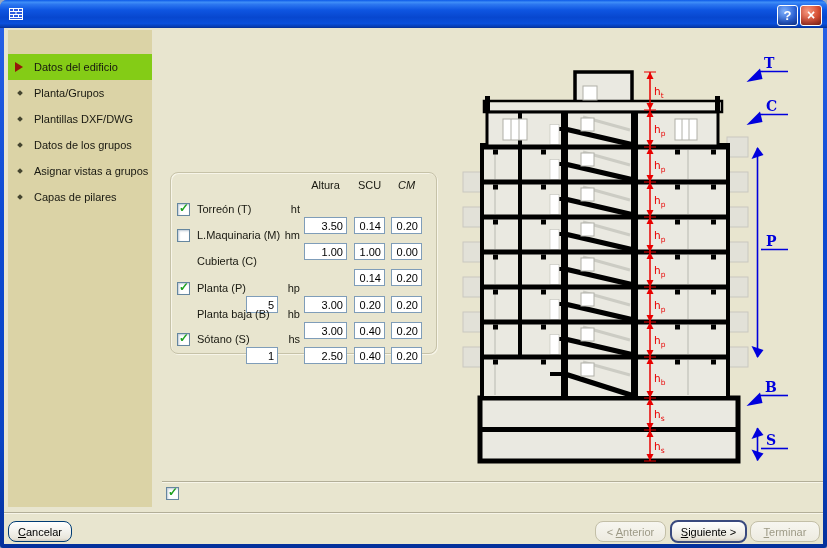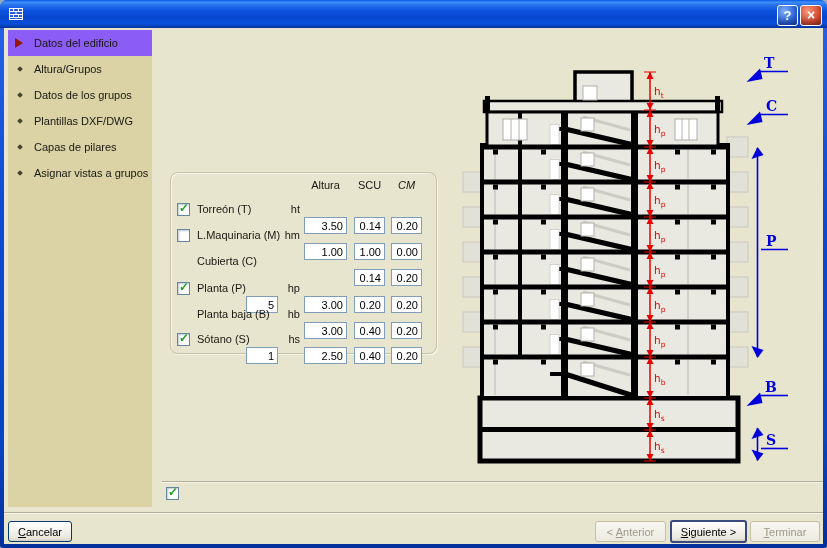--- a/index.html
+++ b/index.html
@@ -29,21 +29,21 @@
   .tbtn.close{ right:5px; width:22px; background:radial-gradient(circle at 32% 28%, #f5987f, #da4f33 58%, #ad2d12); font-size:14px; }
 
   .content{
     position:absolute; left:4px; top:28px; width:819px; height:516px;
     background:#e8e5cf; overflow:hidden; font-size:11px; color:#181810;
   }
 
   
   .sidebar{ position:absolute; left:4px; top:2px; width:144px; height:477px; background:#dbd3a6; }
   .sbitem{ position:relative; height:26px; line-height:26px; padding-left:26px; white-space:nowrap; cursor:default; }
-  .sbitem.active{ background:#8b5cf6; }
+  .sbitem.active{ background:#84cc16;margin-top:24px; }
   .arrow-icon{
     position:absolute; left:7px; top:8px; width:0; height:0;
     border-left:8px solid #96170a; border-top:5px solid transparent; border-bottom:5px solid transparent;
   }
   .bullet-icon{ position:absolute; left:10px; top:11px; width:4px; height:4px; background:#44442f; transform:rotate(45deg); }
 
   
   .formgroup{
     position:absolute; left:166px; top:144px; width:267px; height:182px;
     border:1px solid #c6c2a8; border-radius:8px; box-shadow:inset 1px 1px 0 #f7f5e9, 1px 1px 0 #f7f5e9;
@@ -76,21 +76,21 @@
 
   
   .divider{ position:absolute; height:2px; border-top:1px solid #b2ae98; border-bottom:1px solid #f7f5e9; }
 
   
   .footcb{ left:162px; top:459px; }
   .footlabel{ position:absolute; left:182px; top:459px; line-height:14px; white-space:nowrap; }
 
   
   .btn{
-    position:absolute; height:21px; border:1px solid #003c74; border-radius:3px;
+    position:absolute; height:21px; border:1px solid #003c74; border-radius:8px;
     background:linear-gradient(180deg,#ffffff,#f4f3ee 45%,#e9e6dc 85%,#d5cdbf);
     font:11px "Liberation Sans",sans-serif; color:#000; text-align:center; line-height:18px; cursor:default;
   }
   .btn.disabled{ border-color:#c3bfa7; color:#9d9a86; background:linear-gradient(180deg,#f7f6f0,#edebe0); }
   .btn.default{ border:2px solid #39497e; height:23px; line-height:18px; }
   .mn{ text-decoration:underline; }
 
   
   #bld{ position:absolute; left:451px; top:7px; }
   #bld .blue-line{ stroke:#0000dd; stroke-width:1.6px; }
@@ -119,37 +119,37 @@
 
   <div class="content">
 
     <div class="sidebar">
       <div class="sbitem active">
         <span class="arrow-icon"></span>
         <span>Datos del edificio</span>
       </div>
       <div class="sbitem">
         <span class="bullet-icon"></span>
-        <span>Altura/Grupos</span>
+        <span>Planta/Grupos</span>
+      </div>
+      <div class="sbitem">
+        <span class="bullet-icon"></span>
+        <span>Plantillas DXF/DWG</span>
       </div>
       <div class="sbitem">
         <span class="bullet-icon"></span>
         <span>Datos de los grupos</span>
       </div>
       <div class="sbitem">
         <span class="bullet-icon"></span>
-        <span>Plantillas DXF/DWG</span>
+        <span>Asignar vistas a grupos</span>
       </div>
       <div class="sbitem">
         <span class="bullet-icon"></span>
         <span>Capas de pilares</span>
-      </div>
-      <div class="sbitem">
-        <span class="bullet-icon"></span>
-        <span>Asignar vistas a grupos</span>
       </div>
     </div>
 
     <div class="formgroup">
       <span class="fhead altura">Altura</span>
       <span class="fhead scu">SCU</span>
       <span class="fhead cm">CM</span>
 
       <div class="frow" style="top:28px">
         <span class="cb checked"></span>

